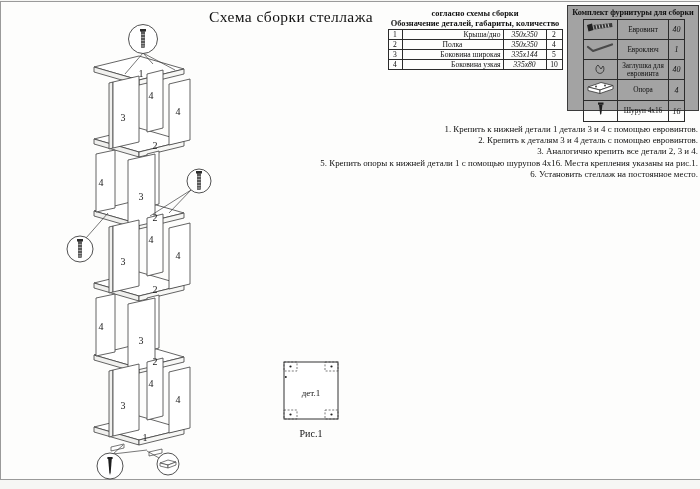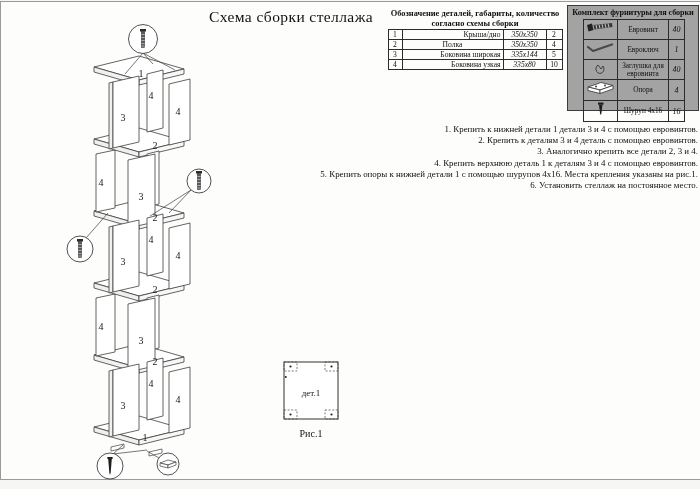--- a/index.html
+++ b/index.html
@@ -55,22 +55,22 @@
 </style>
 </head>
 <body>
 
 <div class="page">
 
   <div class="doc-title">Схема сборки стеллажа</div>
 
   <div class="parts">
     <div class="parts-hdr">
+      <div>согласно схемы сборки</div>
       <div>Обозначение деталей, габариты, количество</div>
-      <div>согласно схемы сборки</div>
     </div>
     <table>
       <tbody>
           <tr>
         <td class="td-num">1</td>
         <td class="td-name">Крыша/дно</td>
         <td class="td-size">350х350</td>
         <td class="td-qty">2</td>
       </tr>
       <tr>
@@ -158,21 +158,20 @@
         <td class="hw-qty">16</td>
       </tr>
     </tbody>
       </table>
   </div>
 
   <div class="instructions">
     <div>1. Крепить к нижней детали 1 детали 3 и 4 с помощью евровинтов.</div>
     <div>2. Крепить к деталям 3 и 4 деталь с помощью евровинтов.</div>
     <div>3. Аналогично крепить все детали 2, 3 и 4.</div>
-    <div>4. Крепить верхнюю деталь 1 к деталям 3 и 4 с помощью евровинтов.</div>
     <div>5. Крепить опоры к нижней детали 1 с помощью шурупов 4х16. Места крепления указаны на рис.1.</div>
     <div>6. Установить стеллаж на постоянное место.</div>
   </div>
 
   <div class="fig1">
     <svg width="68" height="66" viewBox="0 0 68 66">
       <rect x="7" y="4" width="54" height="57" fill="#fff" stroke="#333" stroke-width="1"></rect>
       <g fill="none" stroke="#444" stroke-width="0.7" stroke-dasharray="2,1.6">
         <rect x="7" y="4" width="13" height="9"></rect>
         <rect x="48" y="4" width="13" height="9"></rect>

